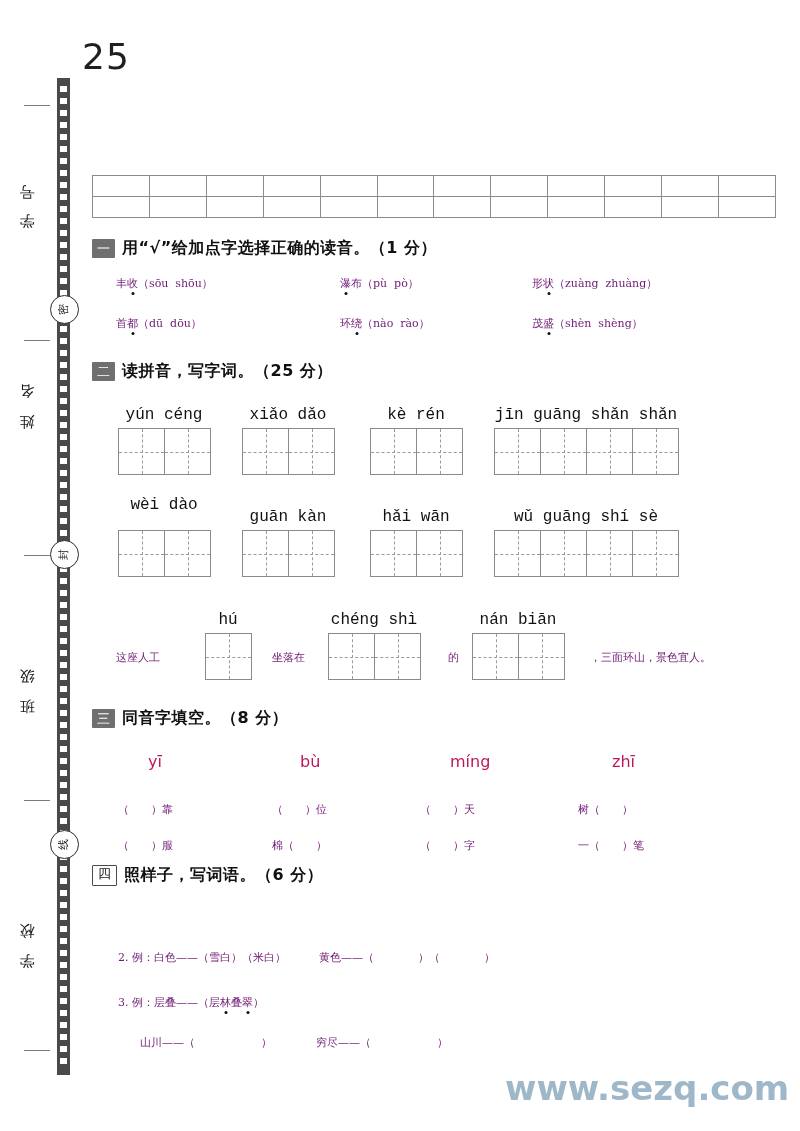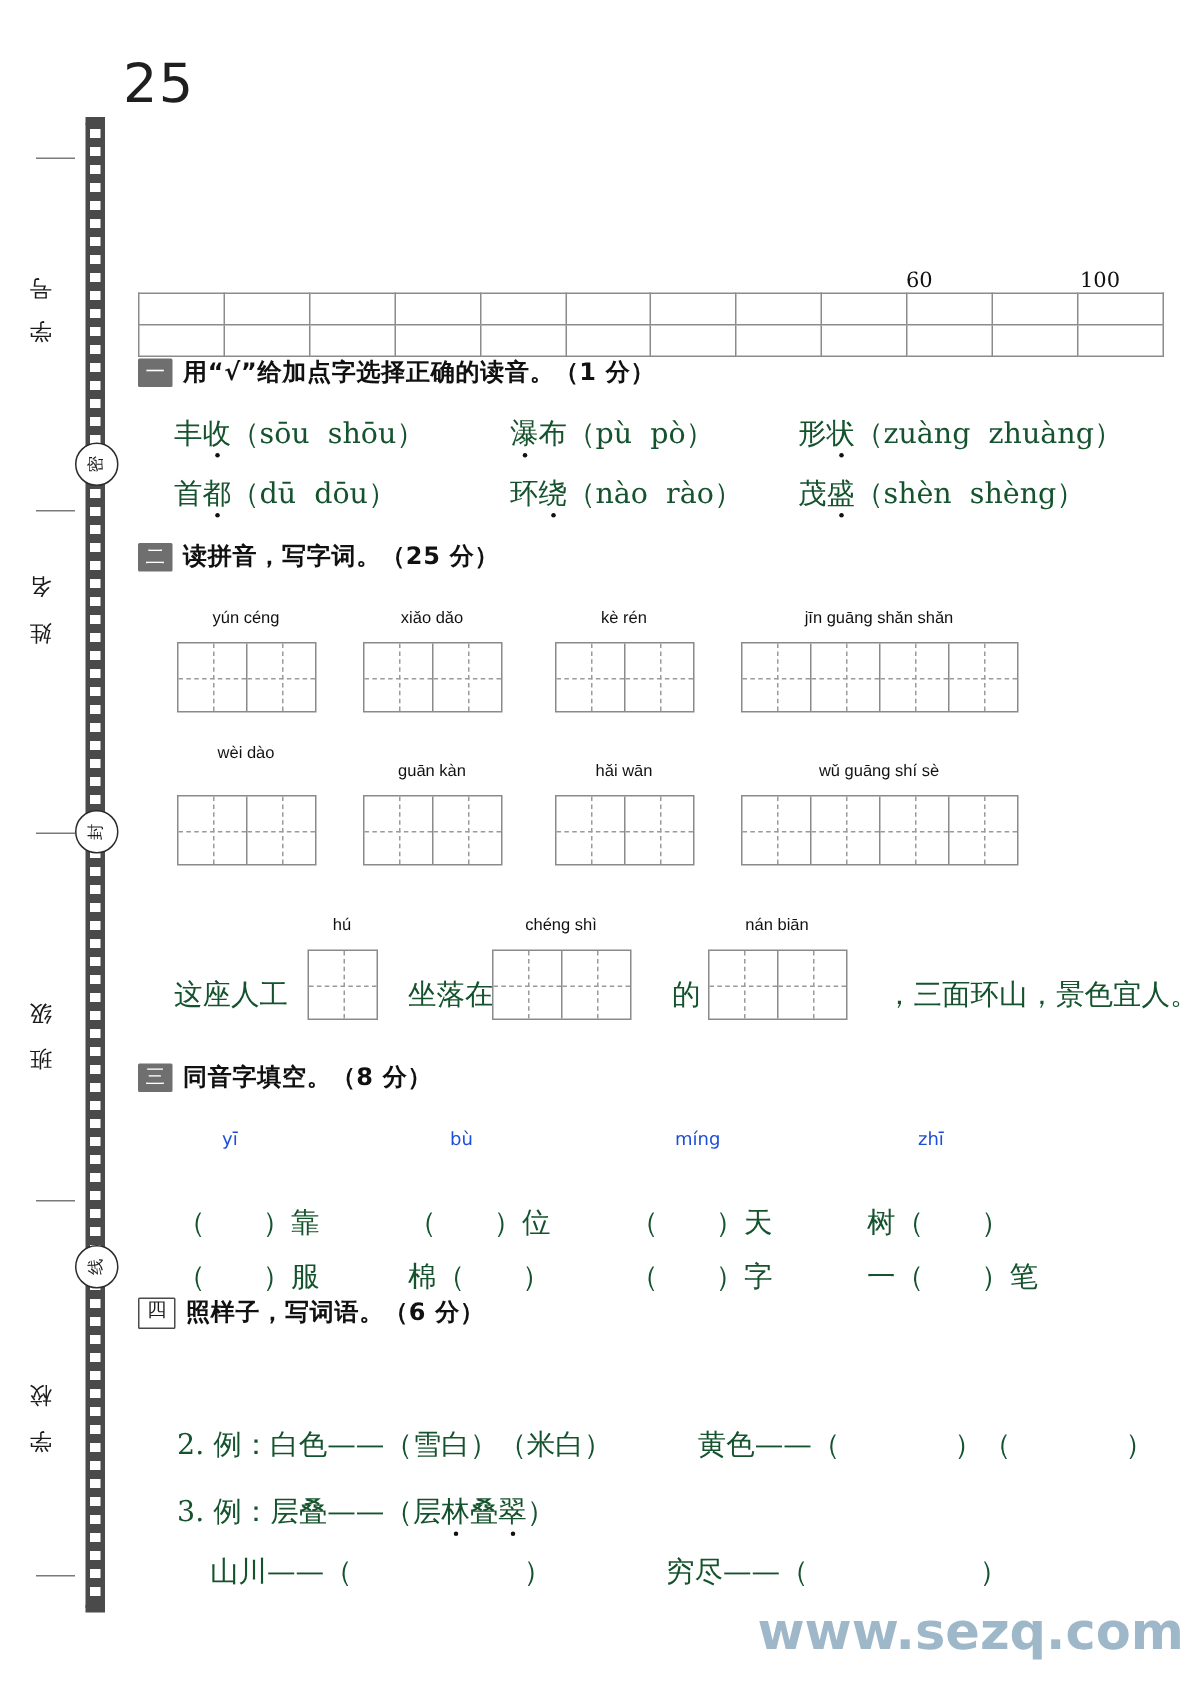--- a/index.html
+++ b/index.html
@@ -84,26 +84,26 @@
   }
   .sec .title{
     font-family:"DejaVu Sans","Liberation Sans",sans-serif;
     font-size:16px;font-weight:700;color:#111;letter-spacing:.5px;
   }
 
   
   .row{
     position:absolute;
     font-family:"DejaVu Serif","Liberation Serif",serif;
-    font-size:19px;color:#14532d;white-space:nowrap;
+    font-size:11px;color:#701a75;white-space:nowrap;
   }
   .cn{font-family:"DejaVu Serif","Liberation Serif",serif;}
   .py{
     font-family:"DejaVu Sans","Liberation Sans",sans-serif;
-    font-size:12px;color:#1d4ed8;
+    font-size:16px;color:#be185d;
   }
   .dotted{position:relative;}
   .dotted::after{
     content:"";position:absolute;left:50%;bottom:-5px;
     transform:translateX(-50%);
     width:3px;height:3px;border-radius:50%;background:#111;
   }
 
   
   .tzg{position:absolute;display:flex;border:1px solid #8a8a8a;background:#fff;}
@@ -114,22 +114,22 @@
   .tzg .cell::before{
     content:"";position:absolute;left:50%;top:0;bottom:0;width:0;
     border-left:1px dashed #9a9a9a;
   }
   .tzg .cell::after{
     content:"";position:absolute;top:50%;left:0;right:0;height:0;
     border-top:1px dashed #9a9a9a;
   }
   .tzg-label{
     position:absolute;
-    font-family:Liberation Sans, sans-serif;
-    font-size:11px;color:#111;text-align:center;white-space:nowrap;
+    font-family:Liberation Mono, monospace;
+    font-size:16px;color:#111;text-align:center;white-space:nowrap;
   }
 
   
   .watermark{
     position:absolute;left:505px;top:1068px;
     font-family:"DejaVu Sans","Liberation Sans",sans-serif;
     font-size:34px;font-weight:700;color:#9fb8c9;letter-spacing:0px;
   }
 </style>
 </head>
@@ -161,24 +161,20 @@
   <div class="vl-wrap" style="top:690px">
     <span class="vtext">班 级</span>
   </div>
   <div class="seg-line" style="top:800px"></div>
   <div class="vl-wrap" style="top:945px">
     <span class="vtext">学 校</span>
   </div>
   <div class="seg-line" style="top:1050px"></div>
 
   <div class="score-wrap">
-    <div class="score-marks">
-      <span style="left:512px">60</span>
-      <span style="left:628px">100</span>
-    </div>
     <table class="score">
       <tbody>
           <tr>
         <td></td>
             <td></td>
         <td></td>
             <td></td>
         <td></td>
             <td></td>
         <td></td>

